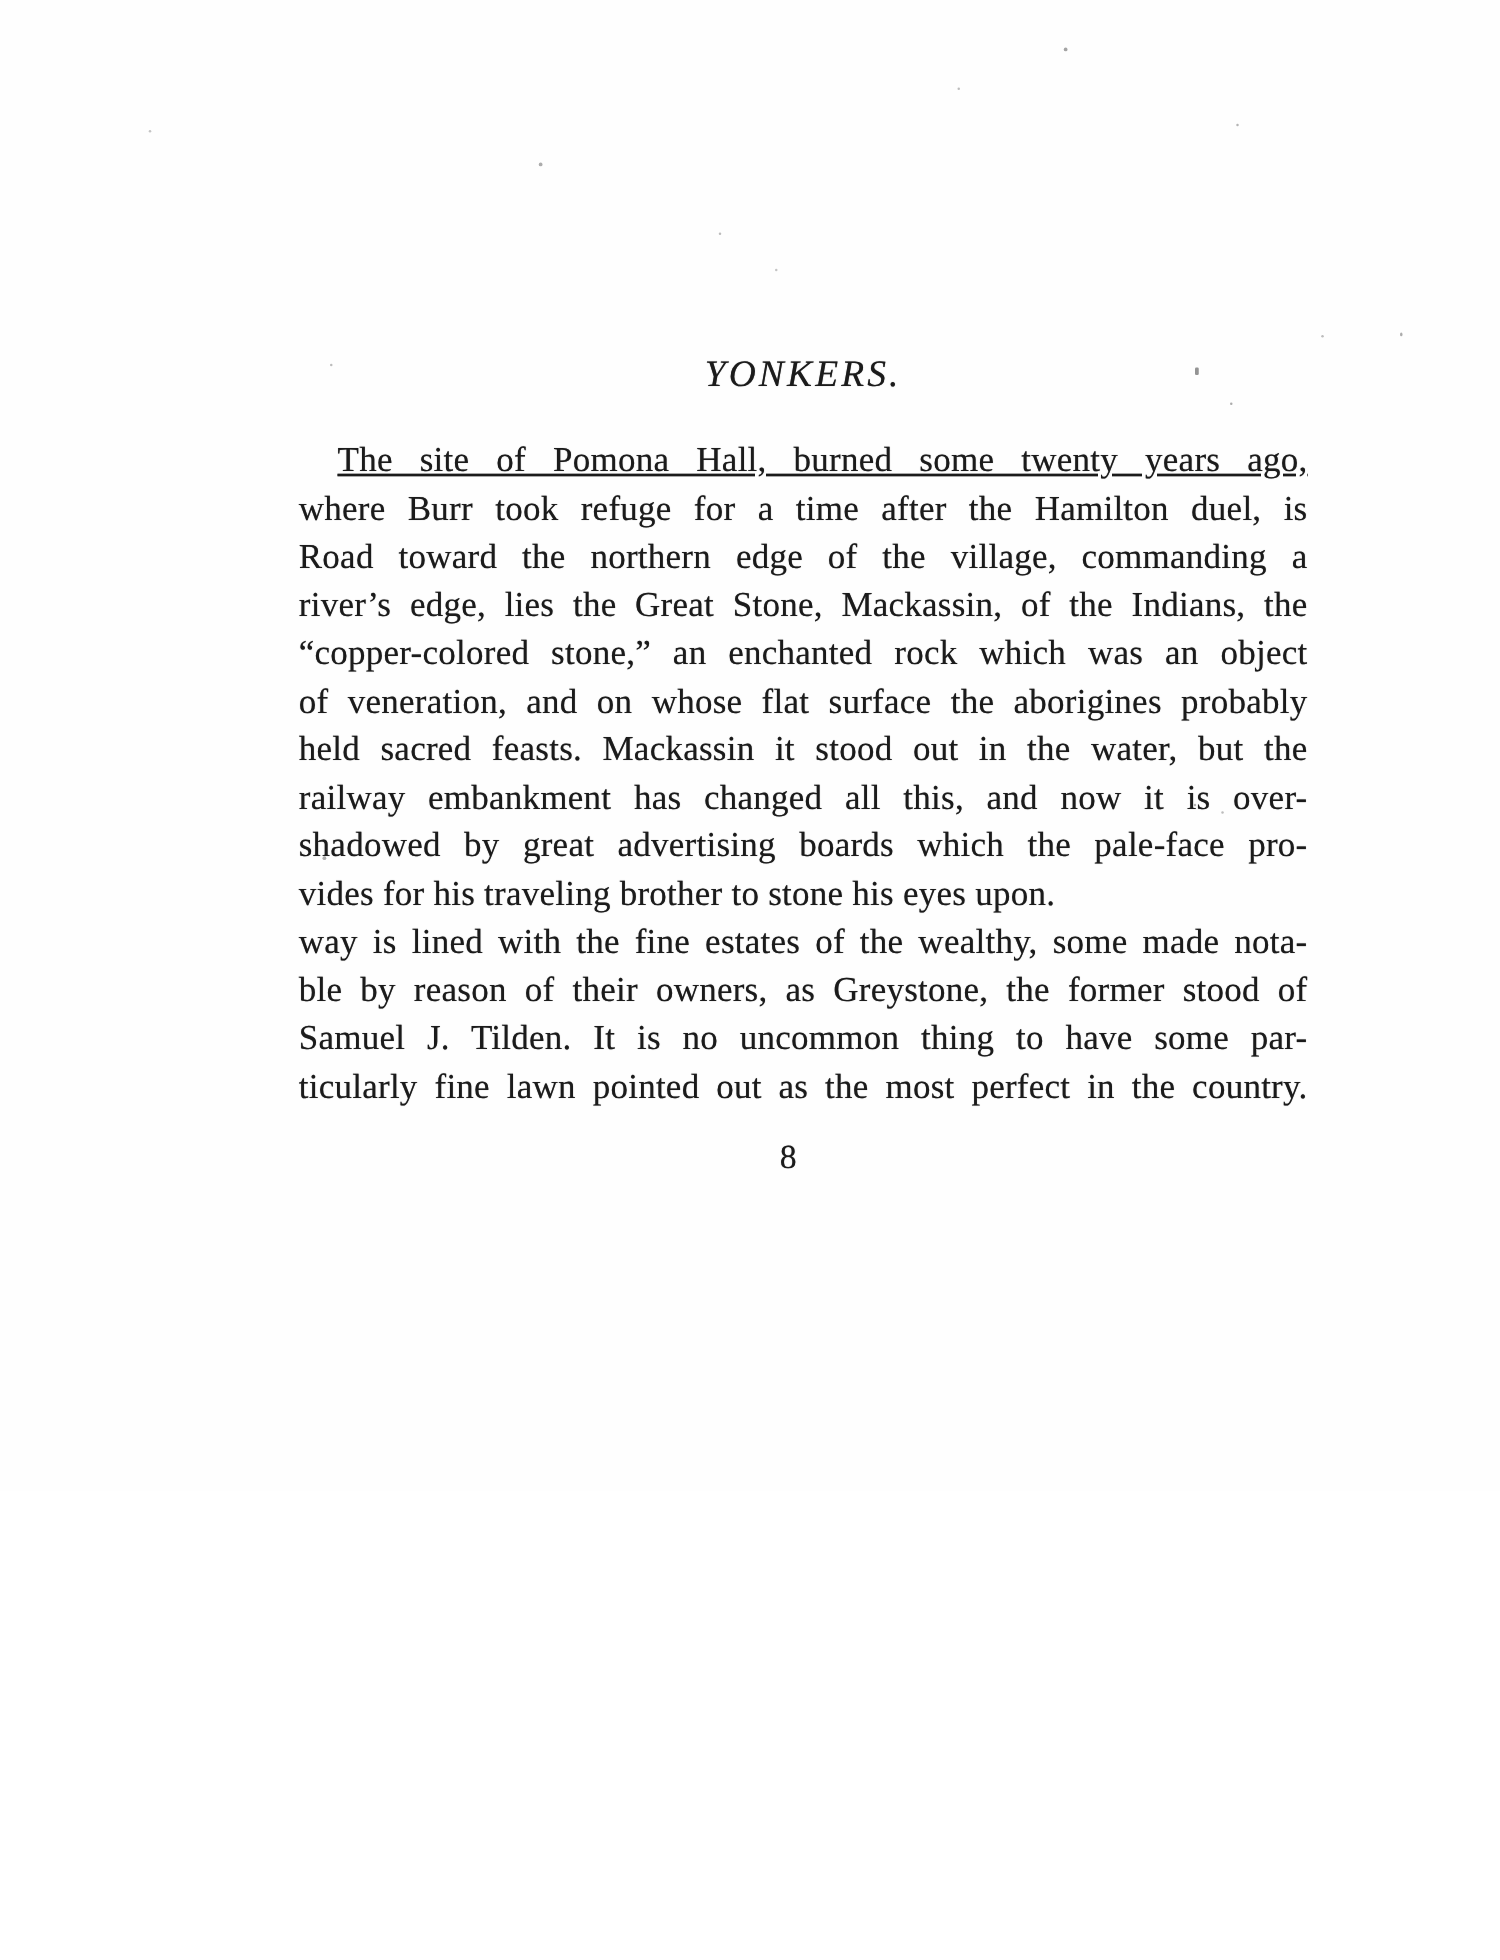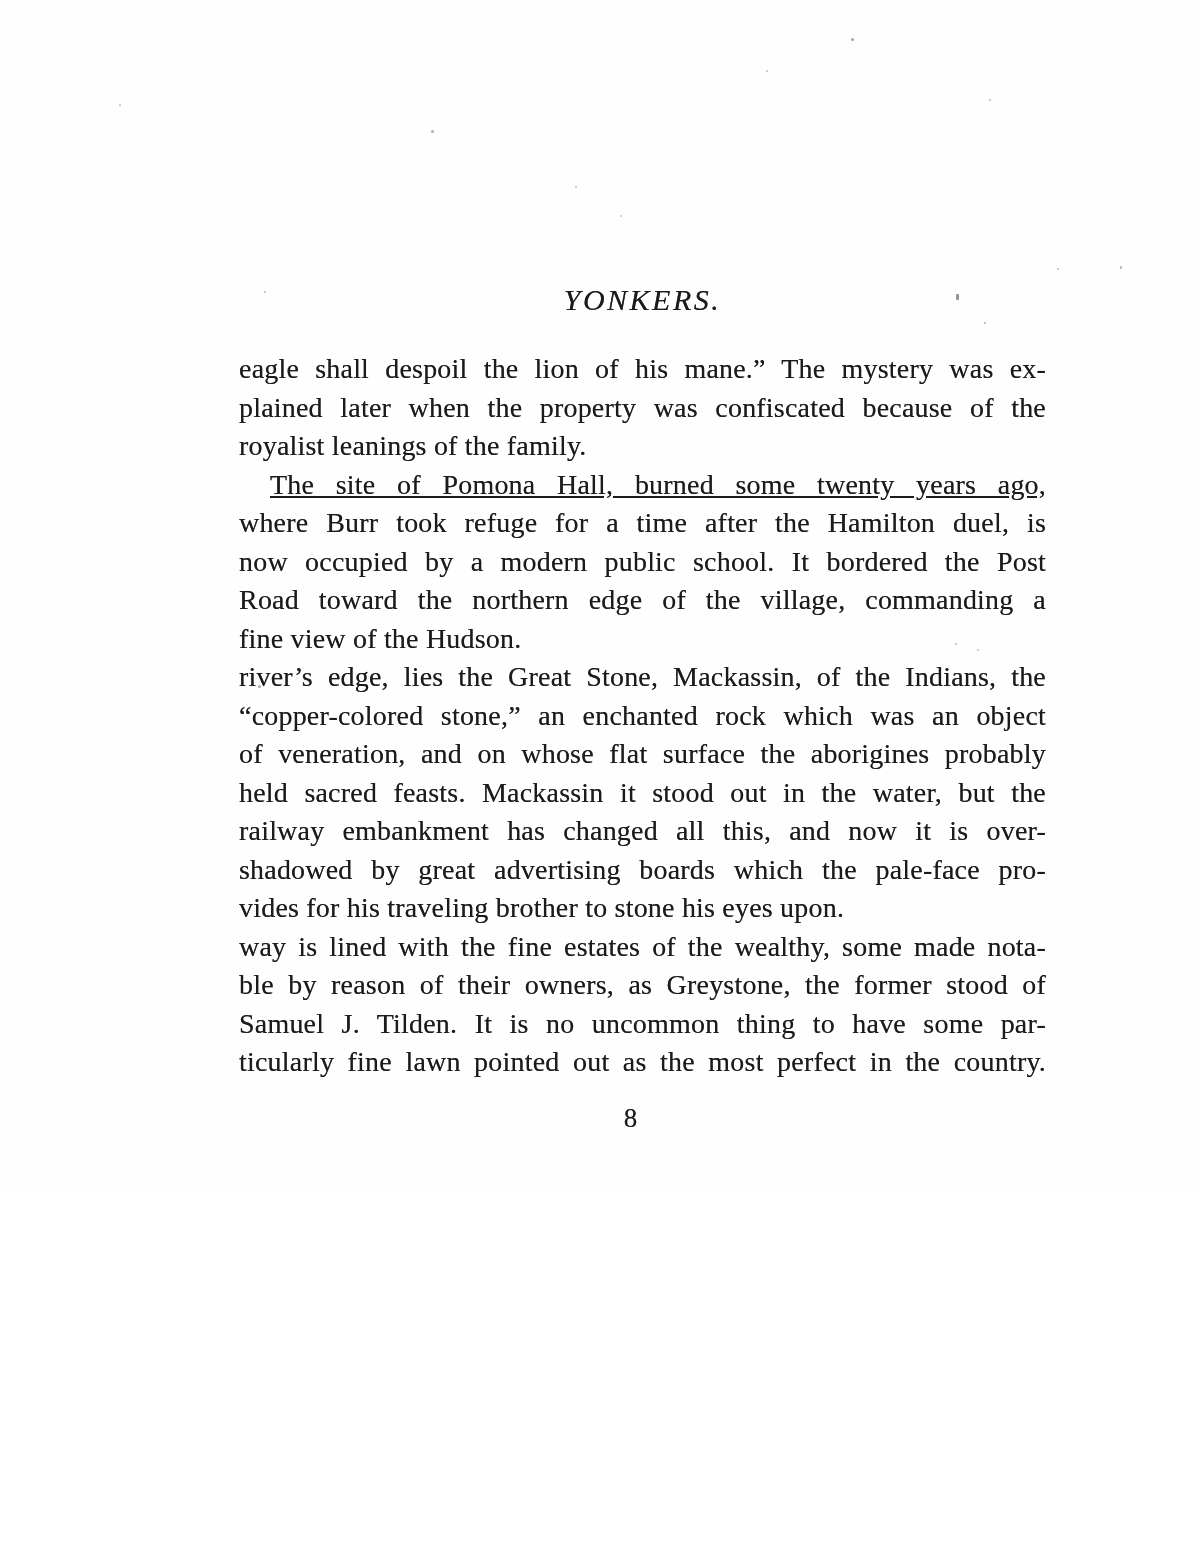--- a/index.html
+++ b/index.html
@@ -66,32 +66,25 @@
 </style>
 </head>
 <body>
 
 <div class="page">
 
   <div class="column">
 
     <div class="running-head">YONKERS.</div>
 
-    <div class="para">
-      <div class="line">eagle shall despoil the lion of his mane.”  The mystery was ex-</div>
-      <div class="line">plained later when the property was confiscated because of the</div>
-      <div class="line last">royalist leanings of the family.</div>
-    </div>
 
     <div class="para">
       <div class="line indent">The site of Pomona Hall, burned some twenty years ago,</div>
       <div class="line">where Burr took refuge for a time after the Hamilton duel, is</div>
-      <div class="line">now occupied by a modern public school.  It bordered the Post</div>
       <div class="line">Road toward the northern edge of the village, commanding a</div>
-      <div class="line last">fine view of the Hudson.</div>
     </div>
 
     <div class="para">
       <div class="line">river’s edge, lies the Great Stone, Mackassin, of the Indians, the</div>
       <div class="line">“copper-colored stone,” an enchanted rock which was an object</div>
       <div class="line">of veneration, and on whose flat surface the aborigines probably</div>
       <div class="line">held sacred feasts.  Mackassin it stood out in the water, but the</div>
       <div class="line">railway embankment has changed all this, and now it is over-</div>
       <div class="line">shadowed by great advertising boards which the pale-face pro-</div>
       <div class="line last">vides for his traveling brother to stone his eyes upon.</div>

